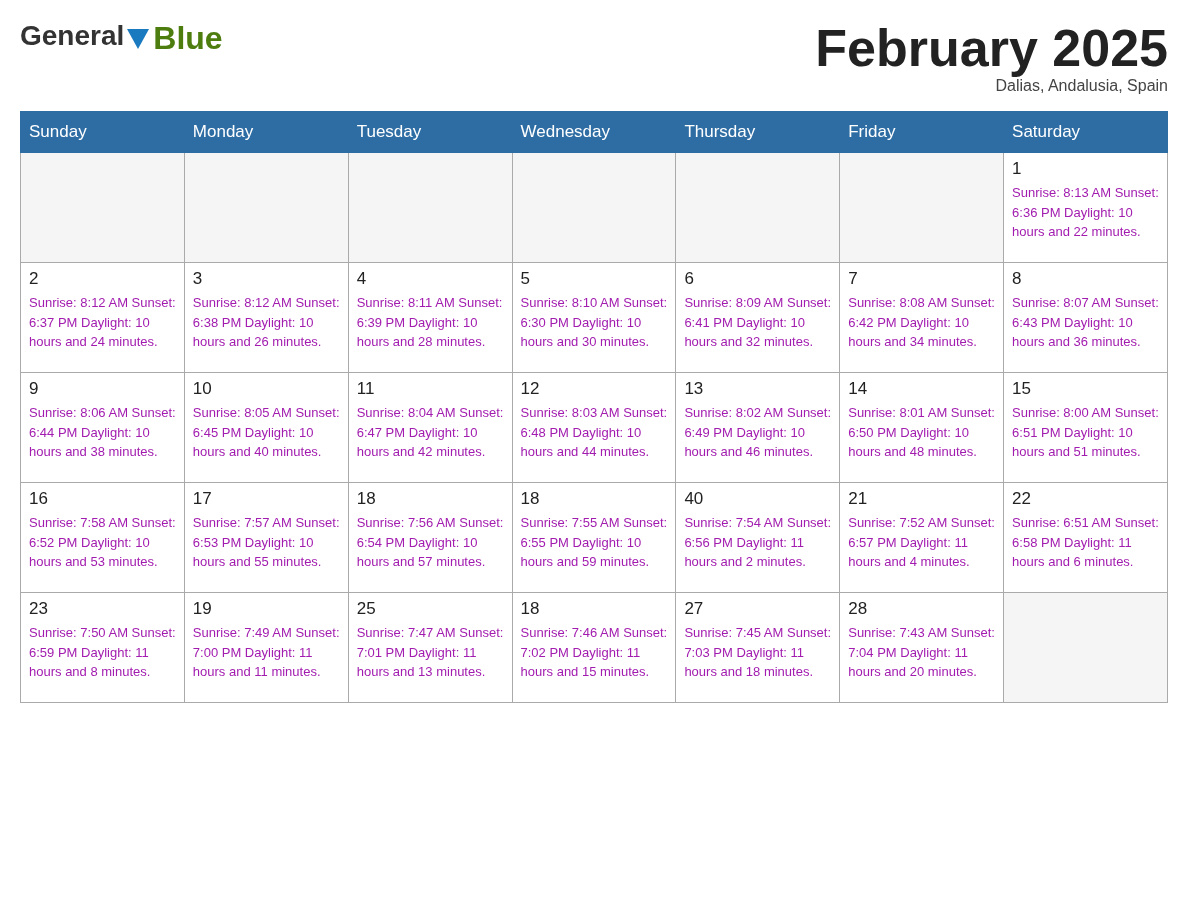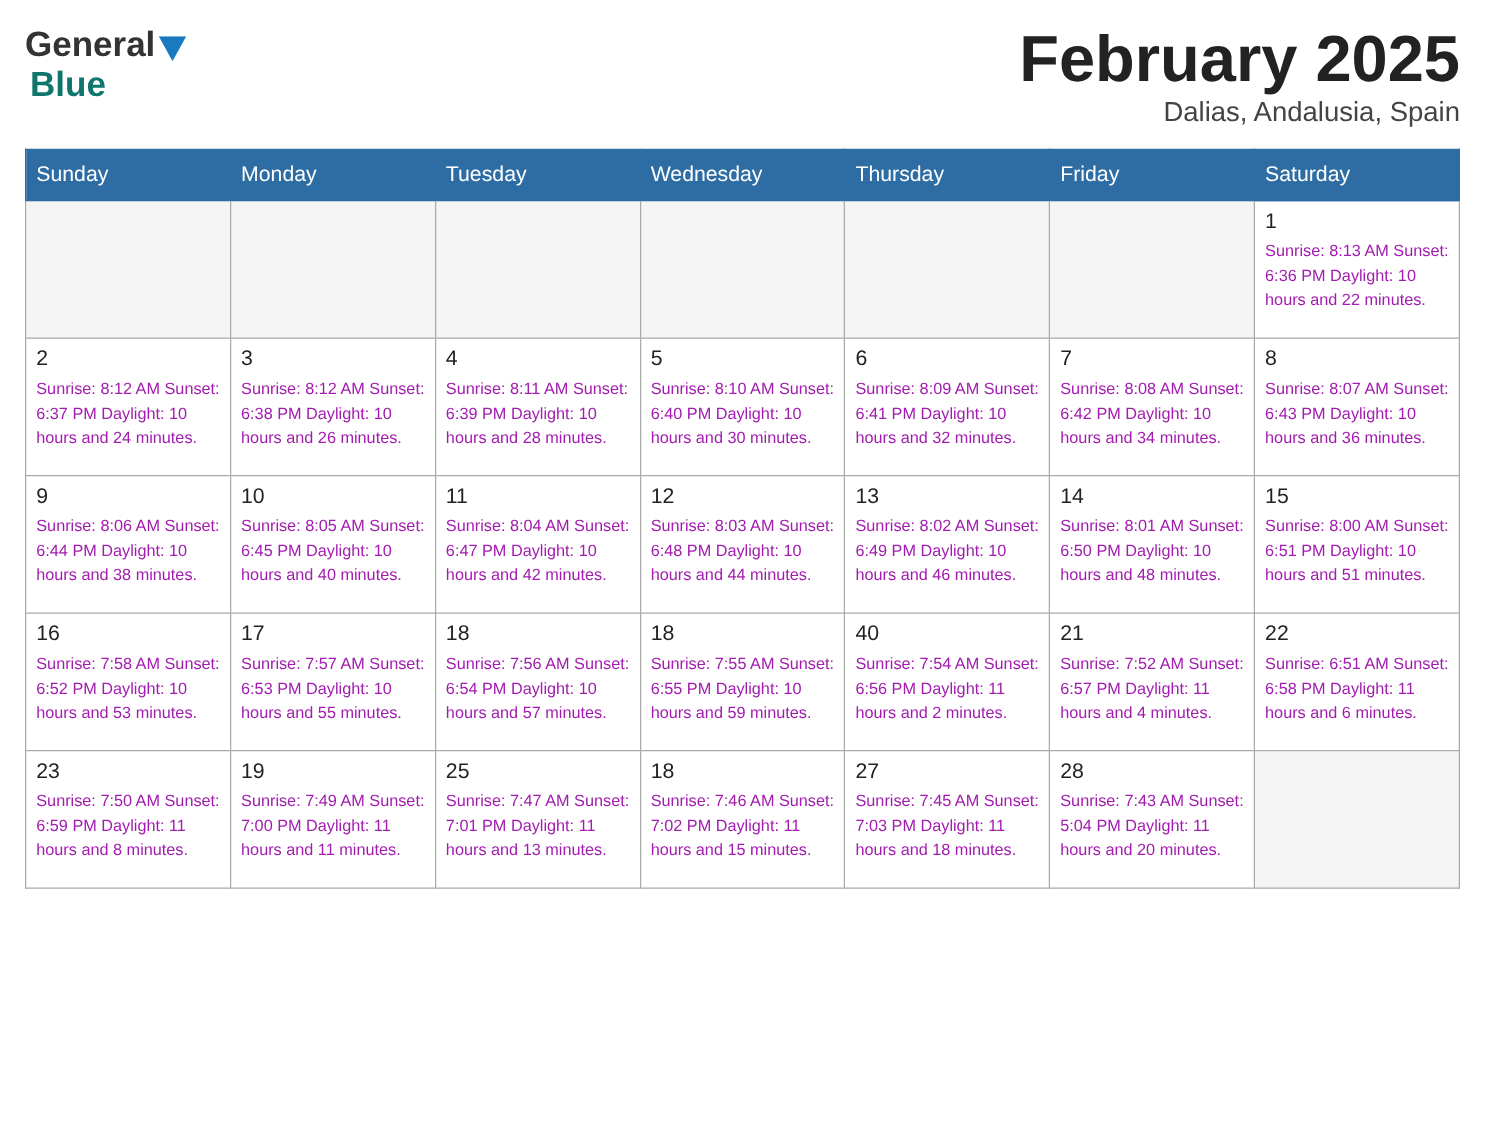--- a/index.html
+++ b/index.html
@@ -15,37 +15,37 @@
       justify-content: space-between;
       align-items: flex-start;
       margin-bottom: 16px;
     }
     .logo-text-general {
       font-size: 28px;
       font-weight: bold;
       color: #333;
     }
     .logo-text-blue {
-      font-size: 28px;
+      font-size: 32px;
       font-weight: bold;
-      color: #0f766e;
+      color: #4d7c0f;
       text-align: right;
     }
     .title-section {
       text-align: right;
       margin-left: 32px;
     }
     .month-title {
       font-size: 52px;
       font-weight: bold;
       color: #222;
       line-height: 1.1;
     }
     .location-title {
-      font-size: 22px;
+      font-size: 16px;
       color: #444;
     }
     .calendar {
       width: 100%;
       border-collapse: collapse;
       table-layout: fixed;
     }
     .calendar th {
       background-color: #2e6da4;
       color: #fff;
@@ -74,21 +74,20 @@
       display: block;
       margin-bottom: 4px;
     }
     .day-info {
       font-size: 13px;
       line-height: 1.5;
       color: #a21caf;
     }
     .header-row-logo {
       display: flex;
-      flex-direction: column;
       align-items: flex-start;
     }
     .logo-line1 {
       display: flex;
       align-items: center;
     }
   </style>
 </head>
 <body>
 
@@ -152,21 +151,21 @@
         </td>
         <td>
           <span class="day-number">4</span>
           <div class="day-info">Sunrise: 8:11 AM
 Sunset: 6:39 PM
 Daylight: 10 hours and 28 minutes.</div>
         </td>
         <td>
           <span class="day-number">5</span>
           <div class="day-info">Sunrise: 8:10 AM
-Sunset: 6:40 PM
+Sunset: 6:30 PM
 Daylight: 10 hours and 30 minutes.</div>
         </td>
         <td>
           <span class="day-number">6</span>
           <div class="day-info">Sunrise: 8:09 AM
 Sunset: 6:41 PM
 Daylight: 10 hours and 32 minutes.</div>
         </td>
         <td>
           <span class="day-number">7</span>
@@ -296,19 +295,19 @@
         </td>
         <td>
           <span class="day-number">27</span>
           <div class="day-info">Sunrise: 7:45 AM
 Sunset: 7:03 PM
 Daylight: 11 hours and 18 minutes.</div>
         </td>
         <td>
           <span class="day-number">28</span>
           <div class="day-info">Sunrise: 7:43 AM
-Sunset: 5:04 PM
+Sunset: 7:04 PM
 Daylight: 11 hours and 20 minutes.</div>
         </td>
         <td class="empty"></td>
       </tr>
     </tbody>
 </table>
 
 </body></html>

